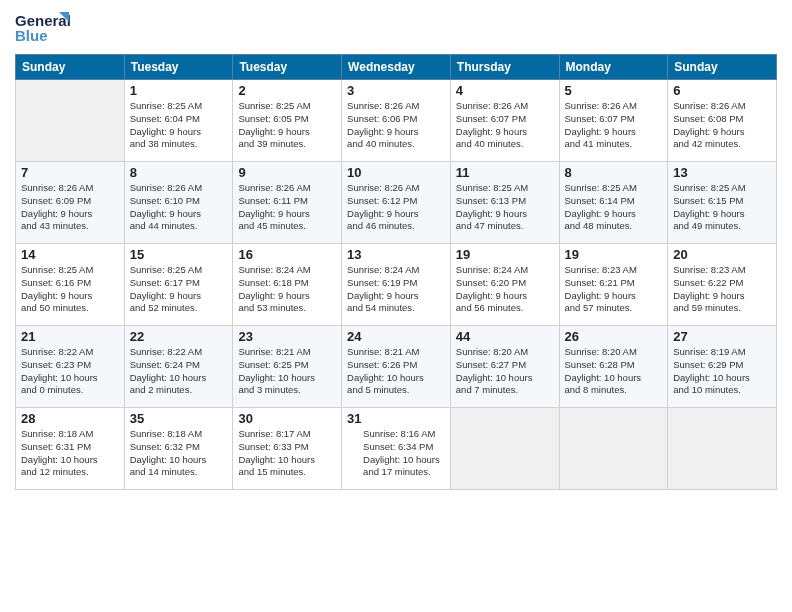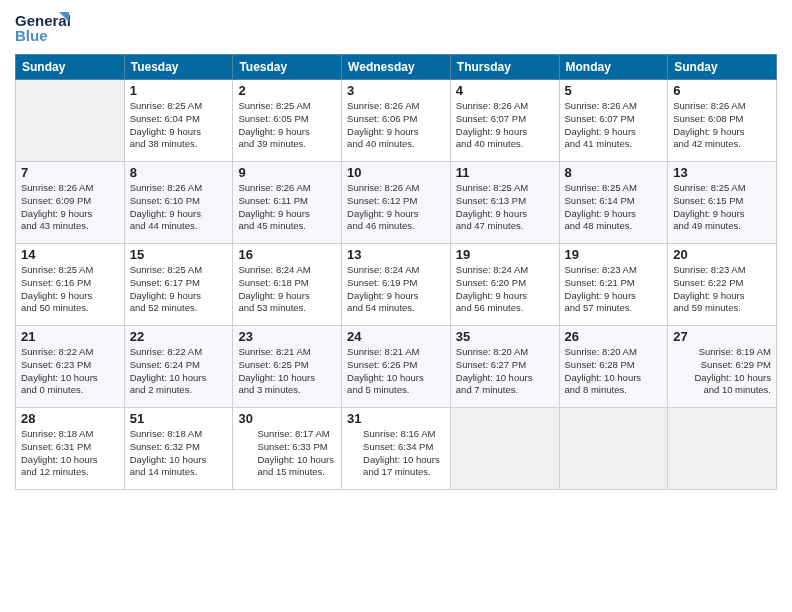--- a/index.html
+++ b/index.html
@@ -288,59 +288,59 @@
 and 3 minutes.</div>
           </td>
           <td>
             <div class="day-number">24</div>
             <div class="day-info" style="white-space: pre-line;">Sunrise: 8:21 AM
 Sunset: 6:26 PM
 Daylight: 10 hours
 and 5 minutes.</div>
           </td>
           <td>
-            <div class="day-number">35</div>
+            <div class="day-number">44</div>
             <div class="day-info" style="white-space: pre-line;">Sunrise: 8:20 AM
 Sunset: 6:27 PM
 Daylight: 10 hours
 and 7 minutes.</div>
           </td>
           <td>
             <div class="day-number">26</div>
             <div class="day-info" style="white-space: pre-line;">Sunrise: 8:20 AM
 Sunset: 6:28 PM
 Daylight: 10 hours
 and 8 minutes.</div>
           </td>
           <td>
             <div class="day-number">27</div>
-            <div class="day-info" style="white-space: pre-line; text-align: right;">Sunrise: 8:19 AM
+            <div class="day-info" style="white-space: pre-line;">Sunrise: 8:19 AM
 Sunset: 6:29 PM
 Daylight: 10 hours
 and 10 minutes.</div>
           </td>
         </tr>
         <tr>
           <td>
             <div class="day-number">28</div>
             <div class="day-info" style="white-space: pre-line;">Sunrise: 8:18 AM
 Sunset: 6:31 PM
 Daylight: 10 hours
 and 12 minutes.</div>
           </td>
           <td>
-            <div class="day-number">51</div>
+            <div class="day-number">35</div>
             <div class="day-info" style="white-space: pre-line;">Sunrise: 8:18 AM
 Sunset: 6:32 PM
 Daylight: 10 hours
 and 14 minutes.</div>
           </td>
           <td>
             <div class="day-number">30</div>
-            <div class="day-info" style="white-space: pre-line; margin-left: 19px;">Sunrise: 8:17 AM
+            <div class="day-info" style="white-space: pre-line;">Sunrise: 8:17 AM
 Sunset: 6:33 PM
 Daylight: 10 hours
 and 15 minutes.</div>
           </td>
           <td>
             <div class="day-number">31</div>
             <div class="day-info" style="white-space: pre-line; margin-left: 16px;">Sunrise: 8:16 AM
 Sunset: 6:34 PM
 Daylight: 10 hours
 and 17 minutes.</div>

